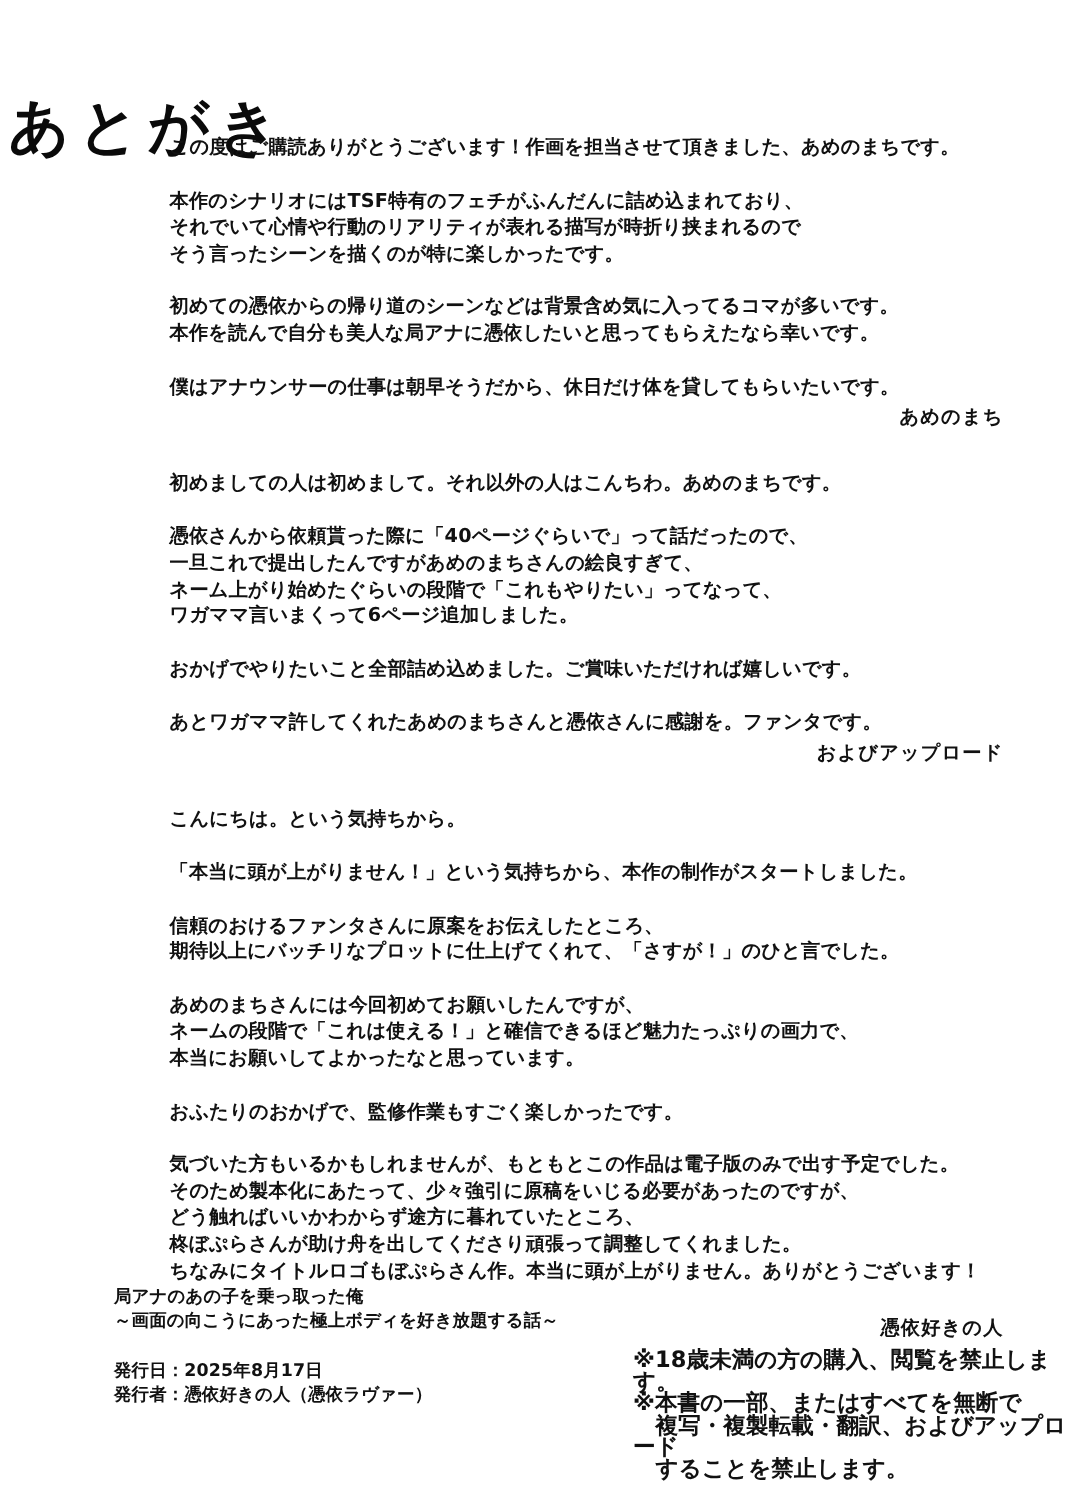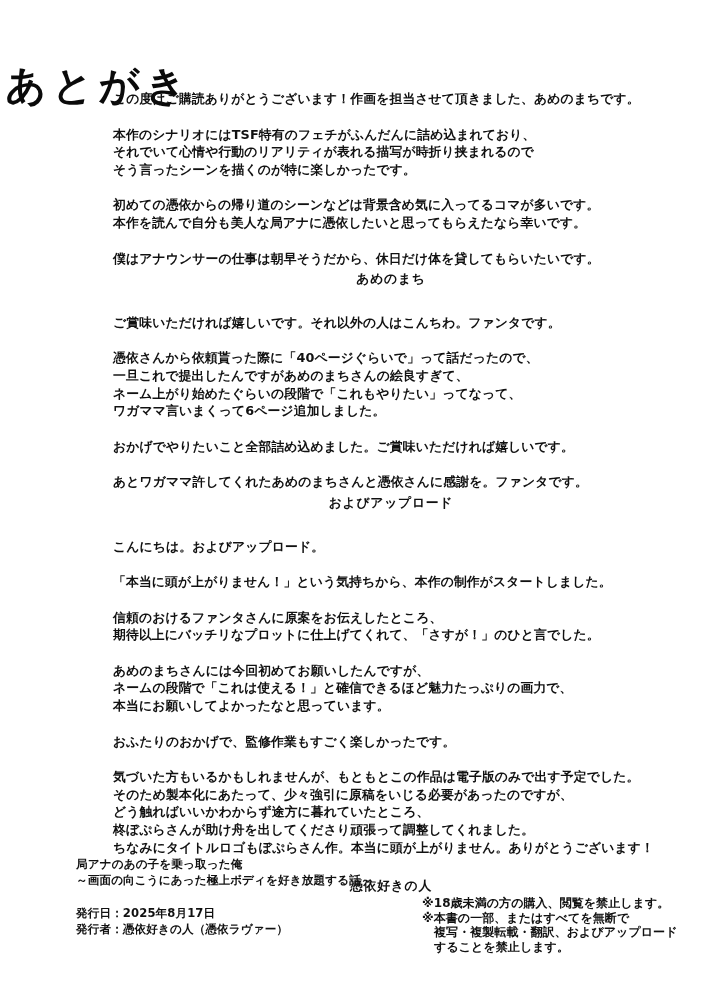--- a/index.html
+++ b/index.html
@@ -51,21 +51,21 @@
     margin: 0;
   }
   .gap-md { height: 18px; }
   .gap-xl { height: 26px; }
 
   .signature {
     font-size: 12.8px;
     font-weight: 700;
     line-height: 17.6px;
     letter-spacing: 0.06em;
-    text-align: center;
+    text-align: right;
     margin: 0;
     padding-right: 4px;
     color: #111111;
   }
   .sig-gap { height: 3px; }
 
   
   .footer {
     position: absolute;
     left: 76px;
@@ -89,21 +89,21 @@
     line-height: 15.5px;
     letter-spacing: 0.01em;
     white-space: pre-line;
     color: #111111;
   }
   .notice {
     position: absolute;
     left: 422px;
     top: 884px;
     width: 290px;
-    font-size: 12px;
+    font-size: 15px;
     font-weight: 700;
     line-height: 14.6px;
     letter-spacing: 0.005em;
     white-space: pre-line;
     color: #111111;
   }
 </style>
 </head>
 <body>
 
@@ -124,38 +124,38 @@
 本作を読んで自分も美人な局アナに憑依したいと思ってもらえたなら幸いです。</p>
       <div class="gap-md"></div>
       <p class="para">僕はアナウンサーの仕事は朝早そうだから、休日だけ体を貸してもらいたいです。</p>
       <div class="sig-gap"></div>
       <p class="signature">あめのまち</p>
     </div>
 
     <div class="gap-xl"></div>
 
     <div>
-      <p class="para">ご賞味いただければ嬉しいです。それ以外の人はこんちわ。ファンタです。</p>
+      <p class="para">初めましての人は初めまして。それ以外の人はこんちわ。あめのまちです。</p>
       <div class="gap-md"></div>
       <p class="para">憑依さんから依頼貰った際に「40ページぐらいで」って話だったので、
 一旦これで提出したんですがあめのまちさんの絵良すぎて、
 ネーム上がり始めたぐらいの段階で「これもやりたい」ってなって、
 ワガママ言いまくって6ページ追加しました。</p>
       <div class="gap-md"></div>
       <p class="para">おかげでやりたいこと全部詰め込めました。ご賞味いただければ嬉しいです。</p>
       <div class="gap-md"></div>
       <p class="para">あとワガママ許してくれたあめのまちさんと憑依さんに感謝を。ファンタです。</p>
       <div class="sig-gap"></div>
       <p class="signature">およびアップロード</p>
     </div>
 
     <div class="gap-xl"></div>
 
     <div>
-      <p class="para">こんにちは。およびアップロード。</p>
+      <p class="para">こんにちは。という気持ちから。</p>
       <div class="gap-md"></div>
       <p class="para">「本当に頭が上がりません！」という気持ちから、本作の制作がスタートしました。</p>
       <div class="gap-md"></div>
       <p class="para">信頼のおけるファンタさんに原案をお伝えしたところ、
 期待以上にバッチリなプロットに仕上げてくれて、「さすが！」のひと言でした。</p>
       <div class="gap-md"></div>
       <p class="para">あめのまちさんには今回初めてお願いしたんですが、
 ネームの段階で「これは使える！」と確信できるほど魅力たっぷりの画力で、
 本当にお願いしてよかったなと思っています。</p>
       <div class="gap-md"></div>

